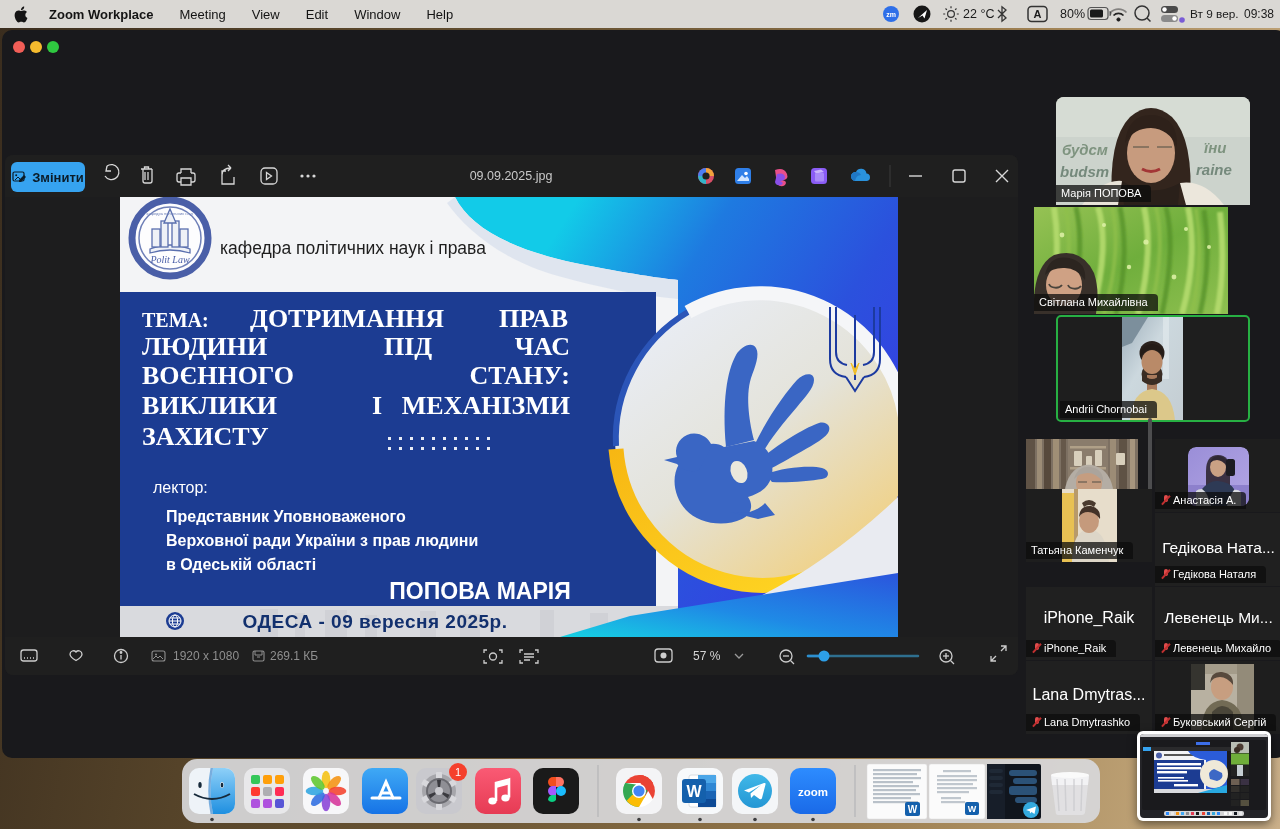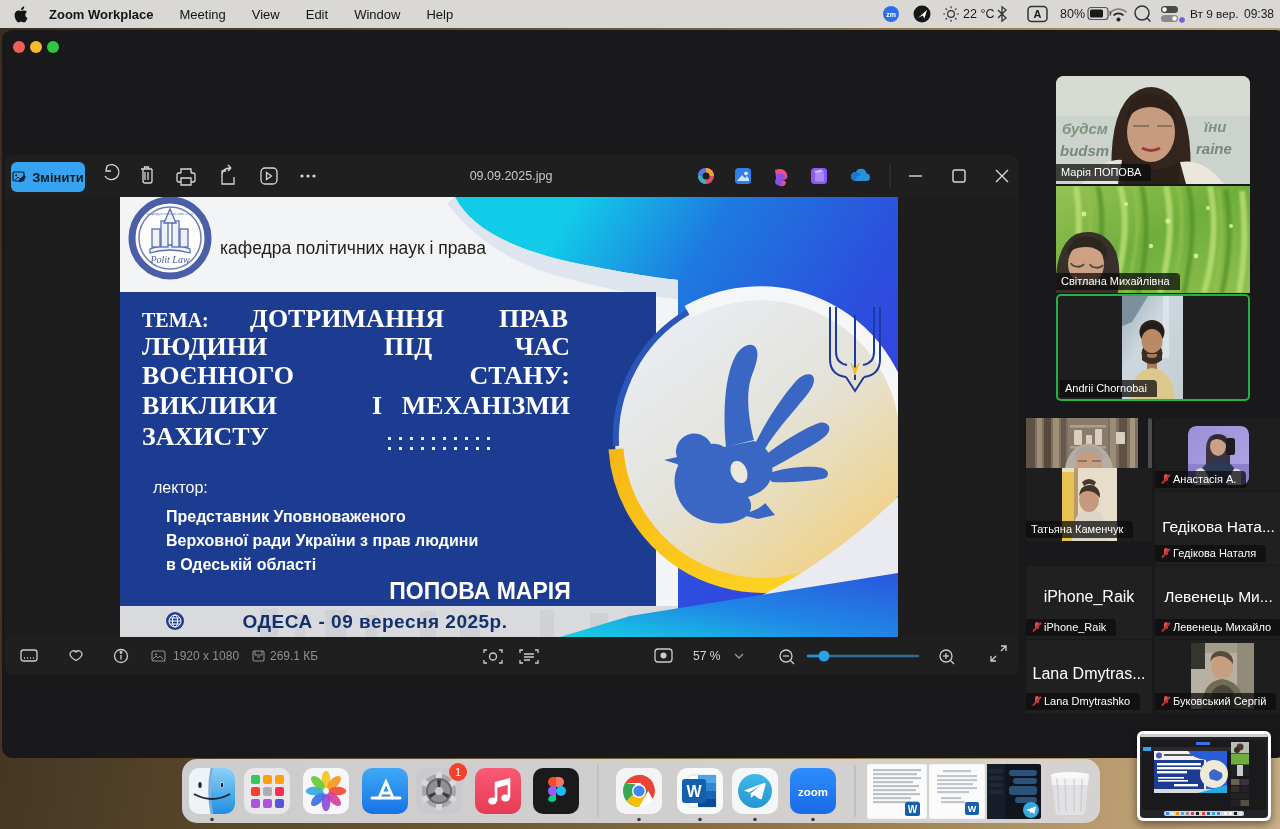--- a/index.html
+++ b/index.html
@@ -17,21 +17,21 @@
   #zoomwin { position:absolute; left:2px; top:30px; width:1284px; height:728px; background:#19191c; border-radius:10px; }
   .tl { position:absolute; width:12px; height:12px; border-radius:50%; top:11px; }
 
   
   #photowin { position:absolute; left:3px; top:125px; width:1013px; height:520px; background:#202020; border-radius:8px; }
   #ptoolbar { position:absolute; left:0; top:0; width:100%; height:42px; background:#1f1f1f; border-radius:8px 8px 0 0; }
   #pcontent { position:absolute; left:0; top:42px; width:100%; height:440px; background:#1d1d1e; }
   #pstatus { position:absolute; left:0; top:482px; width:100%; height:38px; background:#1f1f1f; border-radius:0 0 8px 8px; }
 
   
-  .vid { position:absolute; border-radius:6px; overflow:hidden; background:#1f1f1f; }
+  .vid { position:absolute; border-radius:6px; overflow:hidden; background:#1f1f1f;margin-top:21px; }
   .micoff { width:10px; height:11px; position:relative; display:inline-block; flex:0 0 auto; }
   .micoff::before { content:''; position:absolute; left:3.5px; top:0.5px; width:4px; height:6.5px; background:#e04c4c; border-radius:2px; }
   .micoff::after { content:''; position:absolute; left:4.5px; top:-1px; width:1.5px; height:12px; background:#c03030; transform:rotate(42deg); }
   .nlabel { position:absolute; left:0px; bottom:3px; background:rgba(12,12,12,.75); color:#fff; font-size:11px; padding:2px 10px 3px 5px; border-radius:0 4px 0 0; white-space:nowrap; display:flex; align-items:center; gap:3px;}
   .cname { position:absolute; width:100%; text-align:center; color:#fff; }
 
   
   #dock { position:absolute; left:182px; top:759px; width:918px; height:64px; background:rgba(215,215,217,.93); border-radius:15px; }
 
   
@@ -372,21 +372,21 @@
           <path d="M69,46 Q72,16 98,18 Q122,21 121,50 Q113,32 95,31 Q78,31 69,46 Z" fill="#2e211a"></path>
           <path d="M77,50 h16 M101,50 h15" stroke="#8a7460" stroke-width="2" fill="none"></path>
           <path d="M86,72 q9,5 18,0" stroke="#a33636" stroke-width="3" fill="none"></path>
           <path d="M26,108 Q46,82 66,84 L62,108 Z" fill="#e8e3d8"></path>
           <path d="M168,108 Q148,82 124,86 L130,108 Z" fill="#ece7dc"></path>
           <path d="M66,84 Q95,102 124,86 L122,108 L68,108 Z" fill="#2a201a"></path>
         </svg>
         <div class="nlabel">Марія ПОПОВА</div>
       </div>
 
-      <div class="vid" style="left:1054px;top:156px;width:194px;height:107px;border-radius:0;">
+      <div class="vid" style="left:1032px;top:156px;width:194px;height:107px;border-radius:0;">
         <svg width="194" height="107" viewBox="0 0 194 107">
           <defs>
             <filter id="soft" x="-20%" y="-20%" width="140%" height="140%">
               <feGaussianBlur stdDeviation="1.2"></feGaussianBlur>
             </filter>
             <linearGradient id="grass" x1="0" y1="0" x2="1" y2="1">
               <stop offset="0" stop-color="#96c254"></stop>
               <stop offset="0.5" stop-color="#6fae3c"></stop>
               <stop offset="1" stop-color="#8fc050"></stop>
             </linearGradient>

